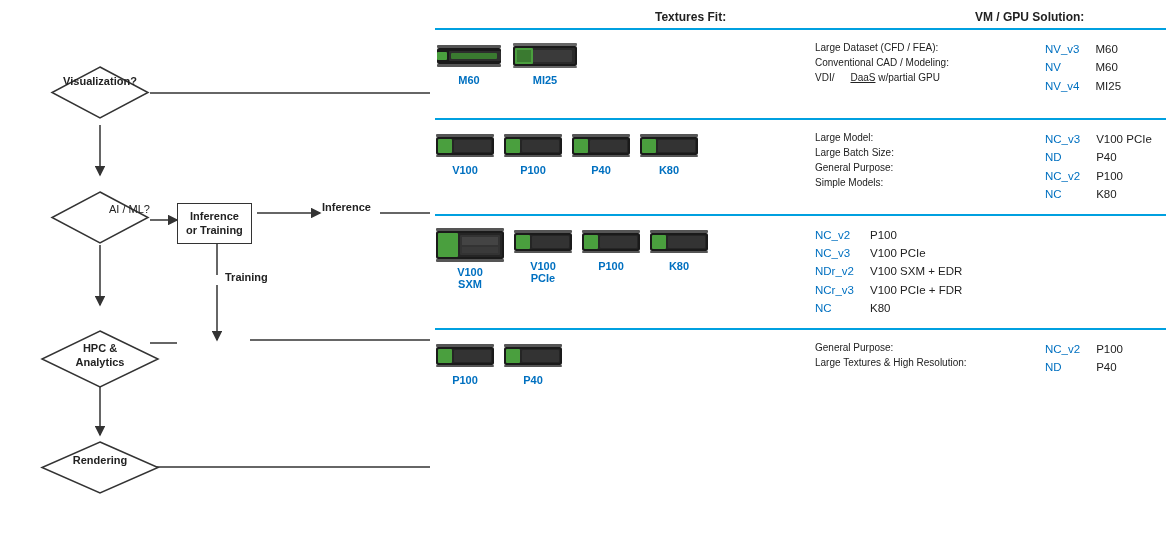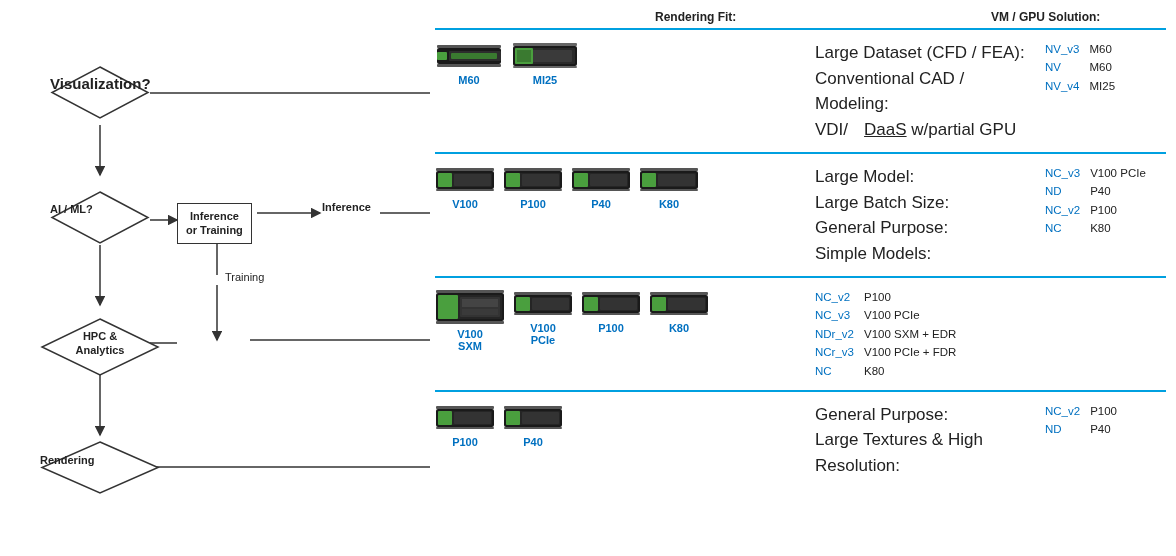--- a/index.html
+++ b/index.html
@@ -40,21 +40,21 @@
       flex-direction: column;
       padding-left: 5px;
     }
     .content-header {
       display: flex;
       padding: 0 0 4px 0;
       font-size: 12px;
       font-weight: 700;
     }
     .col-workload { width: 260px; margin-left: 220px; }
-    .col-vmsol { margin-left: 76px; }
+    .col-vmsol { margin-left: 60px; }
     .content-row {
       display: flex;
       align-items: flex-start;
       border-top: 2px solid #00a0e0;
       padding: 10px 0;
       min-height: 90px;
     }
     .row-gpus {
       display: flex;
       align-items: flex-start;
@@ -71,29 +71,29 @@
     }
     
     .gpu-label {
       font-size: 11px;
       color: #0070c0;
       font-weight: 600;
       text-align: center;
     }
     .row-workload {
       width: 230px;
-      font-size: 17px;
+      font-size: 10px;
       line-height: 1.5;
       padding-right: 10px;
     }
     .row-vmsol {
       font-size: 11.5px;
       line-height: 1.6;
       display: flex;
-      gap: 10px;
+      gap: 16px;
     }
     .vmsol-left { color: #0070c0; }
     .vmsol-right { }
     .underline { text-decoration: underline; padding-left: 16px; }
     
     .nodes-container {
       position: relative;
       width: 420px;
       height: 530px;
     }
@@ -134,56 +134,56 @@
           <marker id="arr" markerWidth="7" markerHeight="7" refX="6" refY="3.5" orient="auto">
             <polygon points="0 0, 7 3.5, 0 7" fill="#333"></polygon>
           </marker>
         </defs>
       </svg>
 
       <div style="position:absolute; left:40px; top:45px; width:100px; height:55px;">
         <svg width="100" height="55" viewBox="0 0 100 55">
           <polygon points="50,2 98,27.5 50,53 2,27.5" fill="white" stroke="#333" stroke-width="1.5"></polygon>
         </svg>
-        <div style="position:absolute;top:10px;left:0;width:100px;text-align:center;font-size:15px;font-weight:700;">Visualization?</div>
+        <div style="position:absolute;top:10px;left:0;width:100px;text-align:center;font-size:11px;font-weight:700;">Visualization?</div>
       </div>
 
       <div style="position:absolute; left:40px; top:170px; width:100px; height:55px;">
         <svg width="100" height="55" viewBox="0 0 100 55">
           <polygon points="50,2 98,27.5 50,53 2,27.5" fill="white" stroke="#333" stroke-width="1.5"></polygon>
         </svg>
-        <div style="position:absolute;top:13px;left:0;width:100px;text-align:left;font-size:11px;font-weight:700;">AI / ML?</div>
+        <div style="position:absolute;top:13px;left:0;width:100px;text-align:right;font-size:11px;font-weight:400;">AI / ML?</div>
       </div>
 
       <div style="position:absolute; left:167px; top:183px; border:1.5px solid #333; padding:5px 8px; background:#fff; font-size:11px; font-weight:700; text-align:center; line-height:1.3;">Inference<br>or Training</div>
 
       <div style="position:absolute; left:312px; top:181px; font-size:11px; font-weight:700;">Inference</div>
 
-      <div style="position:absolute; left:215px; top:251px; font-size:11px; font-weight:400;">Training</div>
-
-      <div style="position:absolute; left:30px; top:297px; width:120px; height:60px;">
+      <div style="position:absolute; left:215px; top:251px; font-size:11px; font-weight:700;">Training</div>
+
+      <div style="position:absolute; left:30px; top:309px; width:120px; height:60px;">
         <svg width="120" height="60" viewBox="0 0 120 60">
           <polygon points="60,2 118,30 60,58 2,30" fill="white" stroke="#333" stroke-width="1.5"></polygon>
         </svg>
         <div style="position:absolute;top:12px;left:0;width:120px;text-align:center;font-size:11px;font-weight:700;line-height:1.3;">HPC &amp;<br>Analytics</div>
       </div>
 
       <div style="position:absolute; left:30px; top:420px; width:120px; height:55px;">
         <svg width="120" height="55" viewBox="0 0 120 55">
           <polygon points="60,2 118,27.5 60,53 2,27.5" fill="white" stroke="#333" stroke-width="1.5"></polygon>
         </svg>
-        <div style="position:absolute;top:14px;left:0;width:120px;text-align:left;font-size:11px;font-weight:700;">Rendering</div>
+        <div style="position:absolute;top:14px;left:0;width:120px;text-align:center;font-size:11px;font-weight:700;">Rendering</div>
       </div>
     </div>
   </div>
 
   <div class="content-area">
 
     <div class="content-header">
-      <div class="col-workload">Rendering Fit:</div>
+      <div class="col-workload">Textures Fit:</div>
       <div class="col-vmsol">VM / GPU Solution:</div>
     </div>
 
     <div class="content-row">
       <div class="row-gpus">
 
         <div class="gpu-item">
           <svg width="68" height="32" viewBox="0 0 68 32">
             <rect x="2" y="8" width="64" height="16" rx="2" fill="#1a1a1a"></rect>
             <rect x="2" y="12" width="10" height="8" rx="1" fill="#4a9f3e"></rect>

